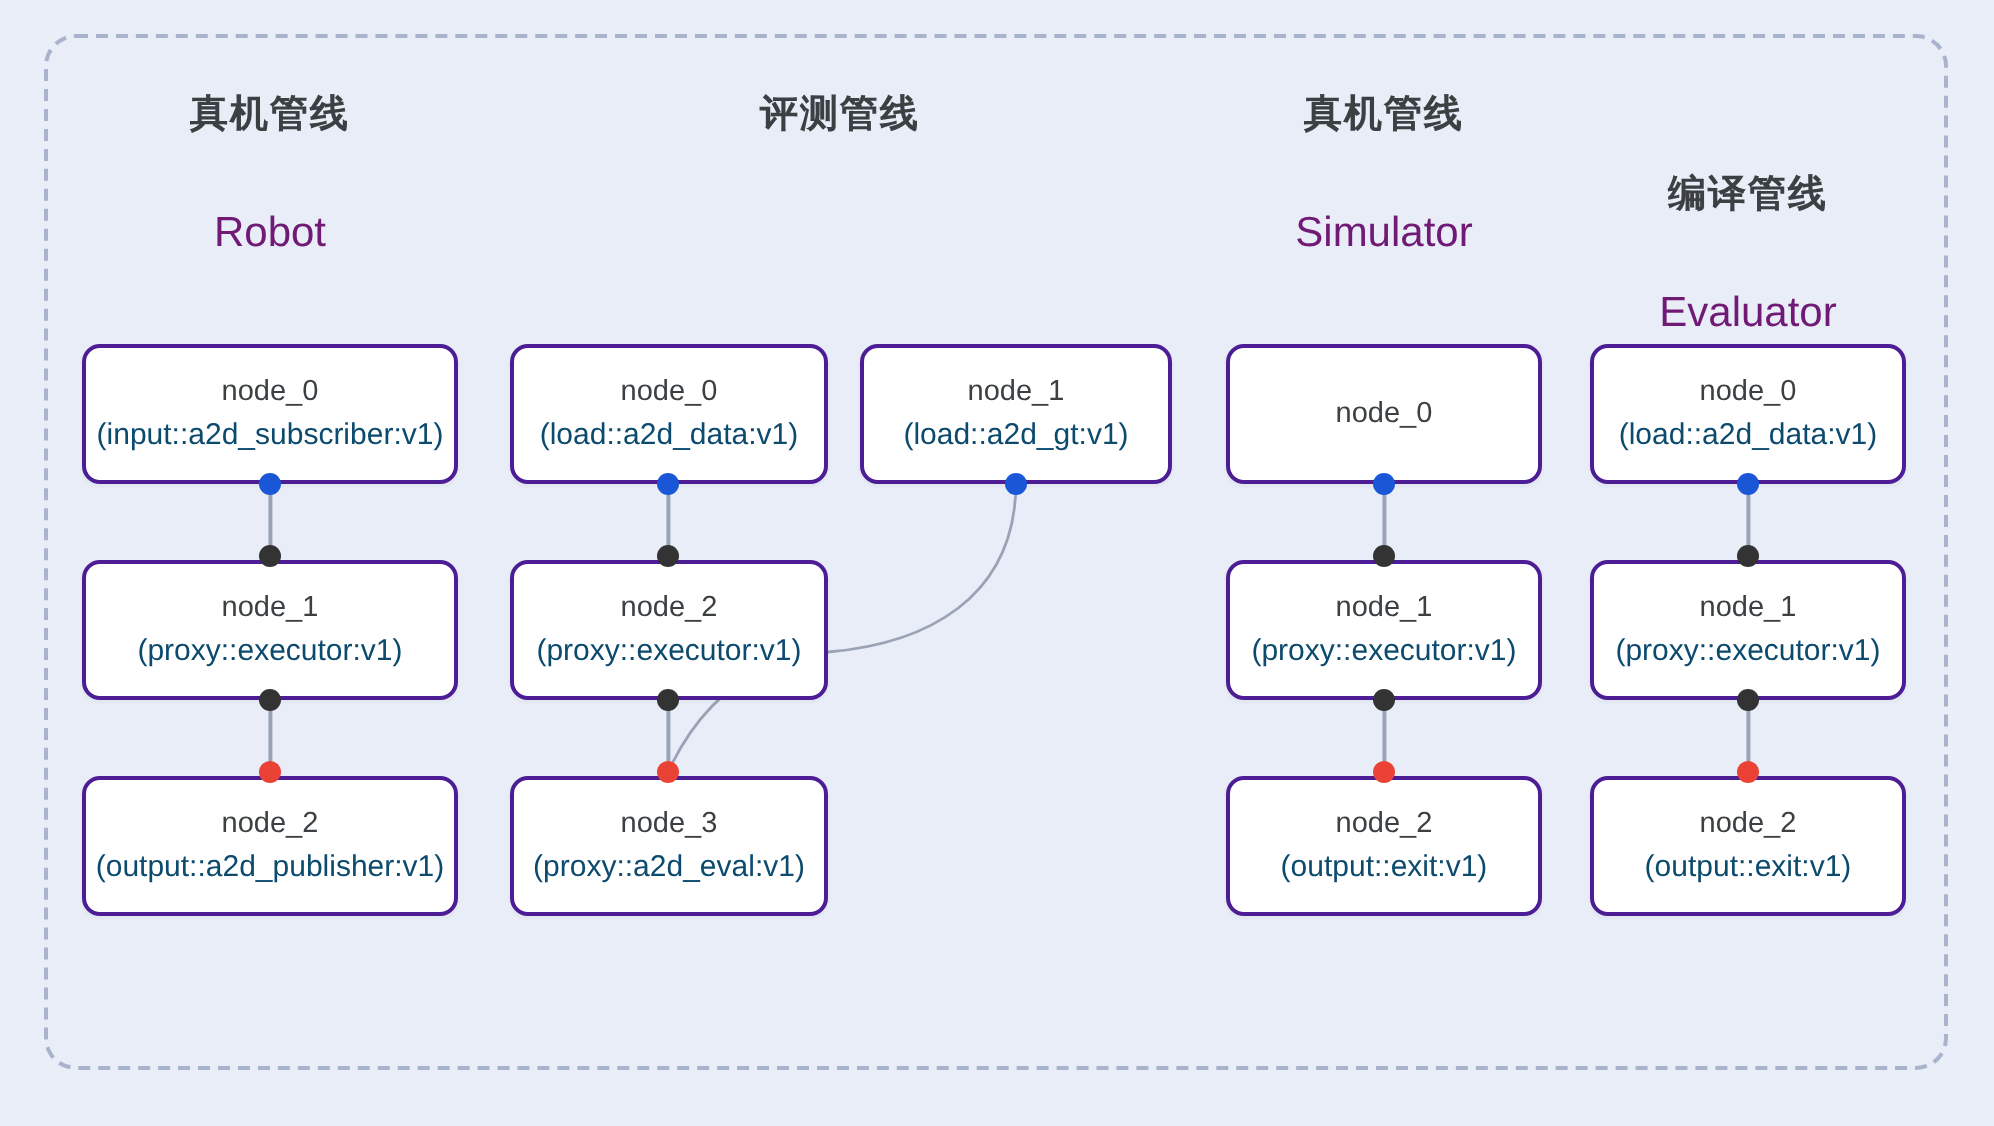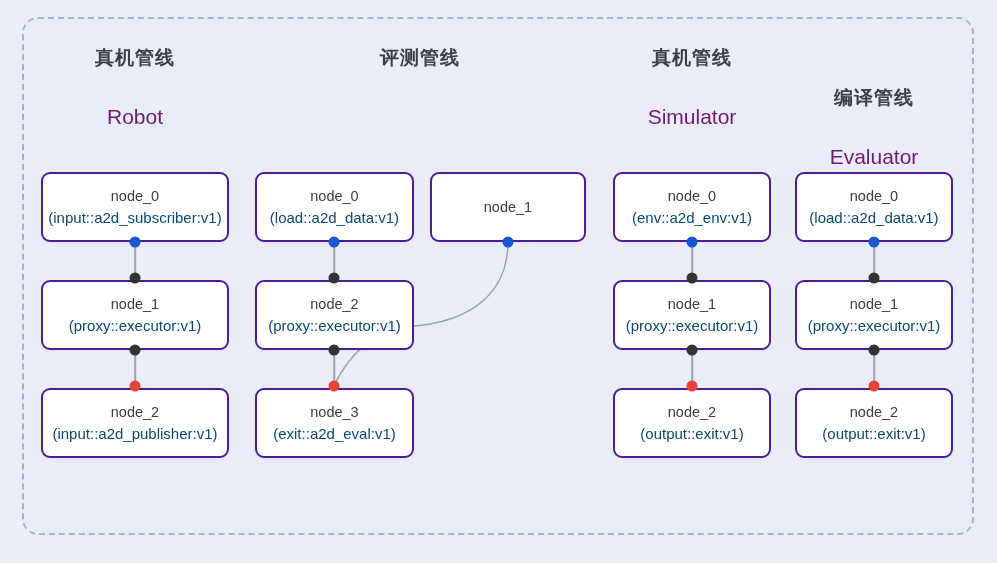--- a/index.html
+++ b/index.html
@@ -146,61 +146,61 @@
     <div class="node" style="left:41px; top:280px; width:188px;">
       <div class="node-name">node_1</div>
       <div class="node-type">(proxy::executor:v1)</div>
     </div>
     <div class="dot dot-black" style="left:135px; top:350px;"></div>
     <div class="link" style="left:135px; top:350px; height:36px;"></div>
     <div class="dot dot-red" style="left:135px; top:386px;"></div>
 
     <div class="node" style="left:41px; top:388px; width:188px;">
       <div class="node-name">node_2</div>
-      <div class="node-type">(input::a2d_publisher:v1)</div>
+      <div class="node-type">(output::a2d_publisher:v1)</div>
     </div>
 
     <div class="col" style="left:255px; width:330px;">
       <div class="col-title">评测管线</div>
     </div>
 
     <div class="node" style="left:255px; top:172px; width:159px;">
       <div class="node-name">node_0</div>
       <div class="node-type">(load::a2d_data:v1)</div>
     </div>
     <div class="dot dot-blue" style="left:334px; top:242px;"></div>
     <div class="link" style="left:334px; top:242px; height:36px;"></div>
     <div class="dot dot-black" style="left:334px; top:278px;"></div>
 
     <div class="node" style="left:430px; top:172px; width:156px;">
       <div class="node-name">node_1</div>
+      <div class="node-type">(load::a2d_gt:v1)</div>
     </div>
     <div class="dot dot-blue" style="left:508px; top:242px;"></div>
 
     <div class="node" style="left:255px; top:280px; width:159px;">
       <div class="node-name">node_2</div>
       <div class="node-type">(proxy::executor:v1)</div>
     </div>
     <div class="dot dot-black" style="left:334px; top:350px;"></div>
     <div class="link" style="left:334px; top:350px; height:36px;"></div>
     <div class="dot dot-red" style="left:334px; top:386px;"></div>
 
     <div class="node" style="left:255px; top:388px; width:159px;align-items:center;">
       <div class="node-name">node_3</div>
-      <div class="node-type">(exit::a2d_eval:v1)</div>
+      <div class="node-type">(proxy::a2d_eval:v1)</div>
     </div>
 
     <div class="col" style="left:613px; width:158px;">
       <div class="col-title">真机管线</div>
       <div class="col-subtitle">Simulator</div>
     </div>
 
     <div class="node" style="left:613px; top:172px; width:158px;">
       <div class="node-name">node_0</div>
-      <div class="node-type">(env::a2d_env:v1)</div>
     </div>
     <div class="dot dot-blue" style="left:692px; top:242px;"></div>
     <div class="link" style="left:692px; top:242px; height:36px;"></div>
     <div class="dot dot-black" style="left:692px; top:278px;"></div>
 
     <div class="node" style="left:613px; top:280px; width:158px;">
       <div class="node-name">node_1</div>
       <div class="node-type">(proxy::executor:v1)</div>
     </div>
     <div class="dot dot-black" style="left:692px; top:350px;"></div>

